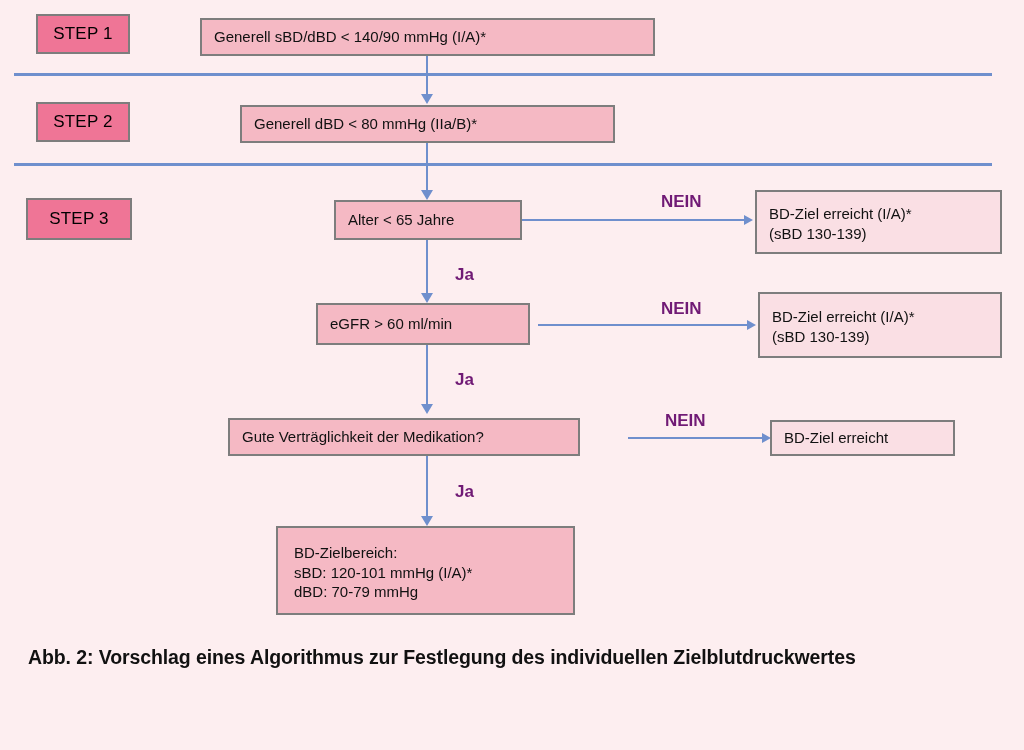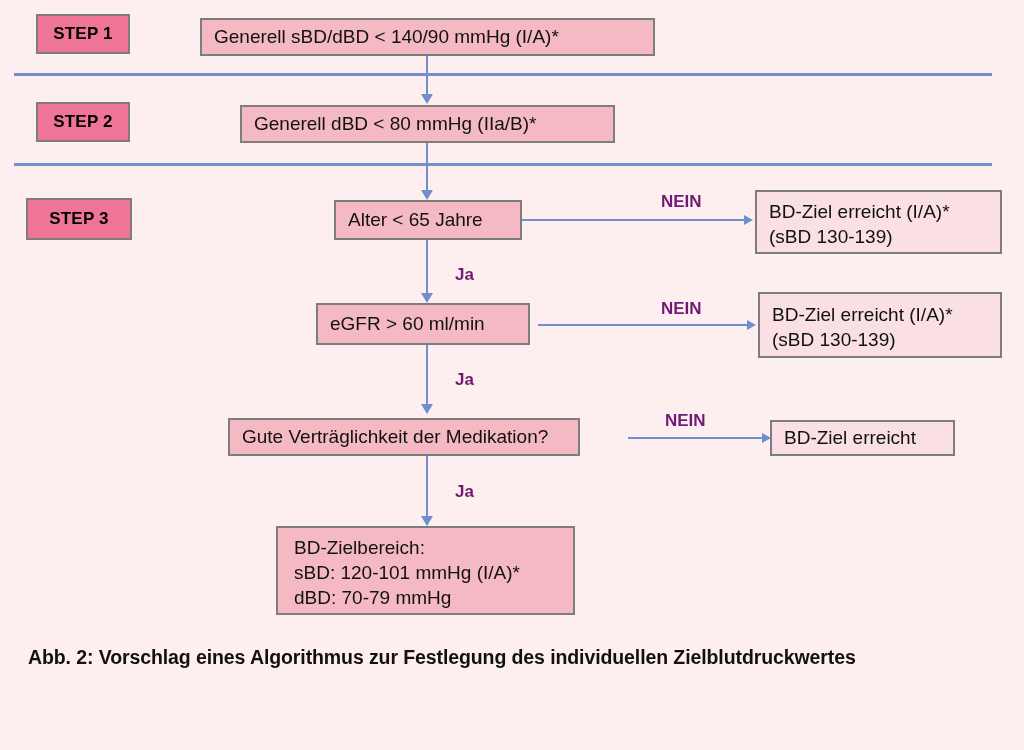--- a/index.html
+++ b/index.html
@@ -17,37 +17,37 @@
     background: #fdeef0;
     overflow: hidden;
   }
 
   
   .step-badge {
     position: absolute;
     background: #ef7596;
     border: 2px solid #7d7d7d;
     color: #000;
-    font-weight: bold;
+    font-weight: normal;
     font-size: 17px;
     letter-spacing: .2px;
     display: flex;
     align-items: center;
     justify-content: center;
     box-sizing: border-box;
   }
 
   
   .node {
     position: absolute;
     box-sizing: border-box;
     border: 2px solid #7d7d7d;
     display: flex;
     align-items: center;
-    font-size: 19px;
+    font-size: 15px;
     color: #111;
     line-height: 1.32;
     padding: 4px 12px;
   }
   .node.decision { background: #f5b9c4; }
   .node.outcome  { background: #fadfe4; }
   .node.multiline {
     align-items: flex-start;
     padding-top: 8px;
     flex-direction: column;

